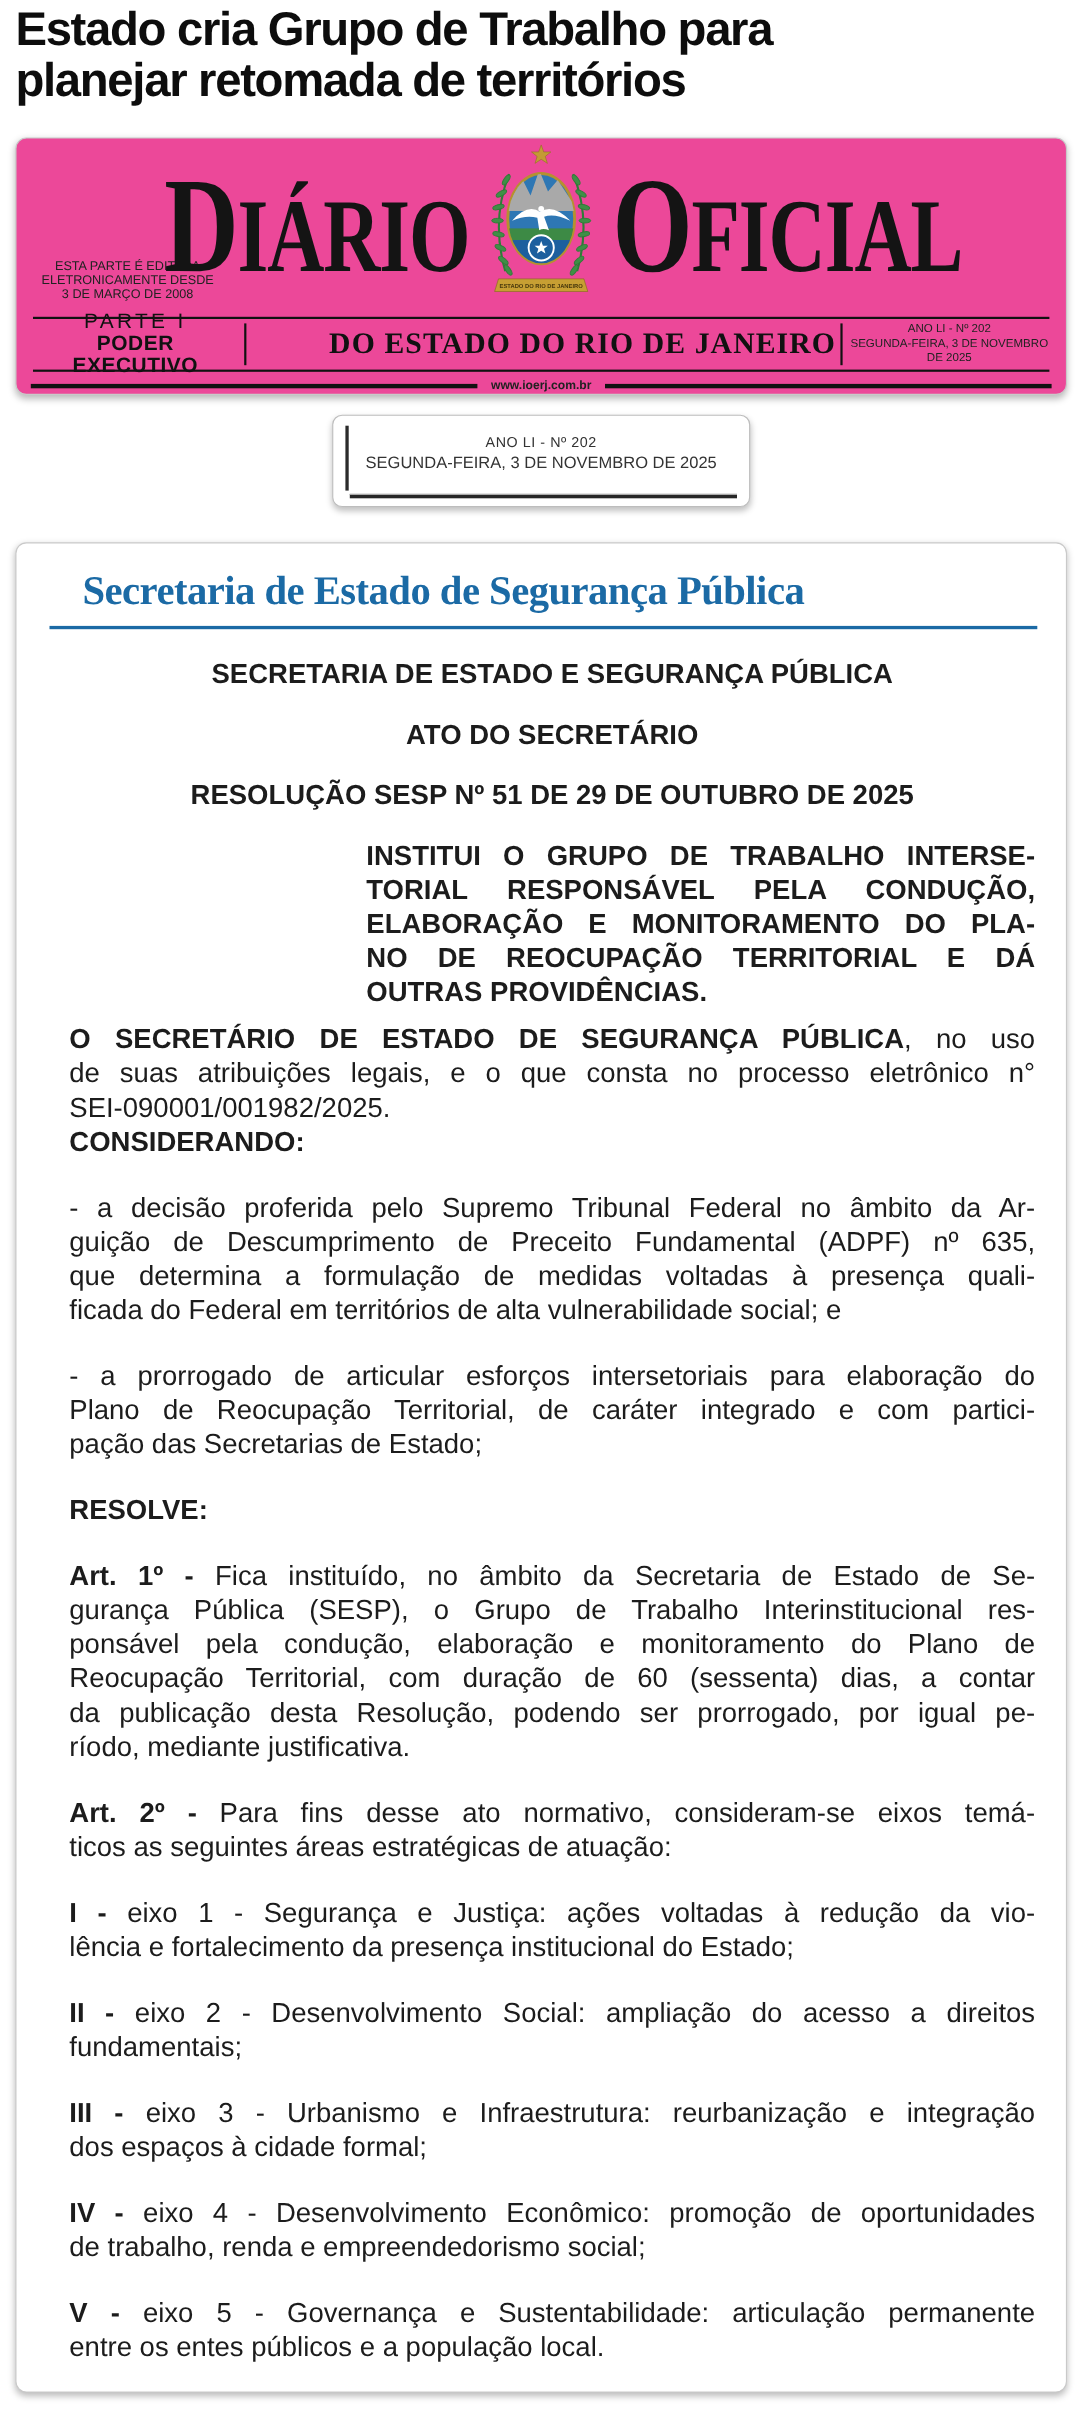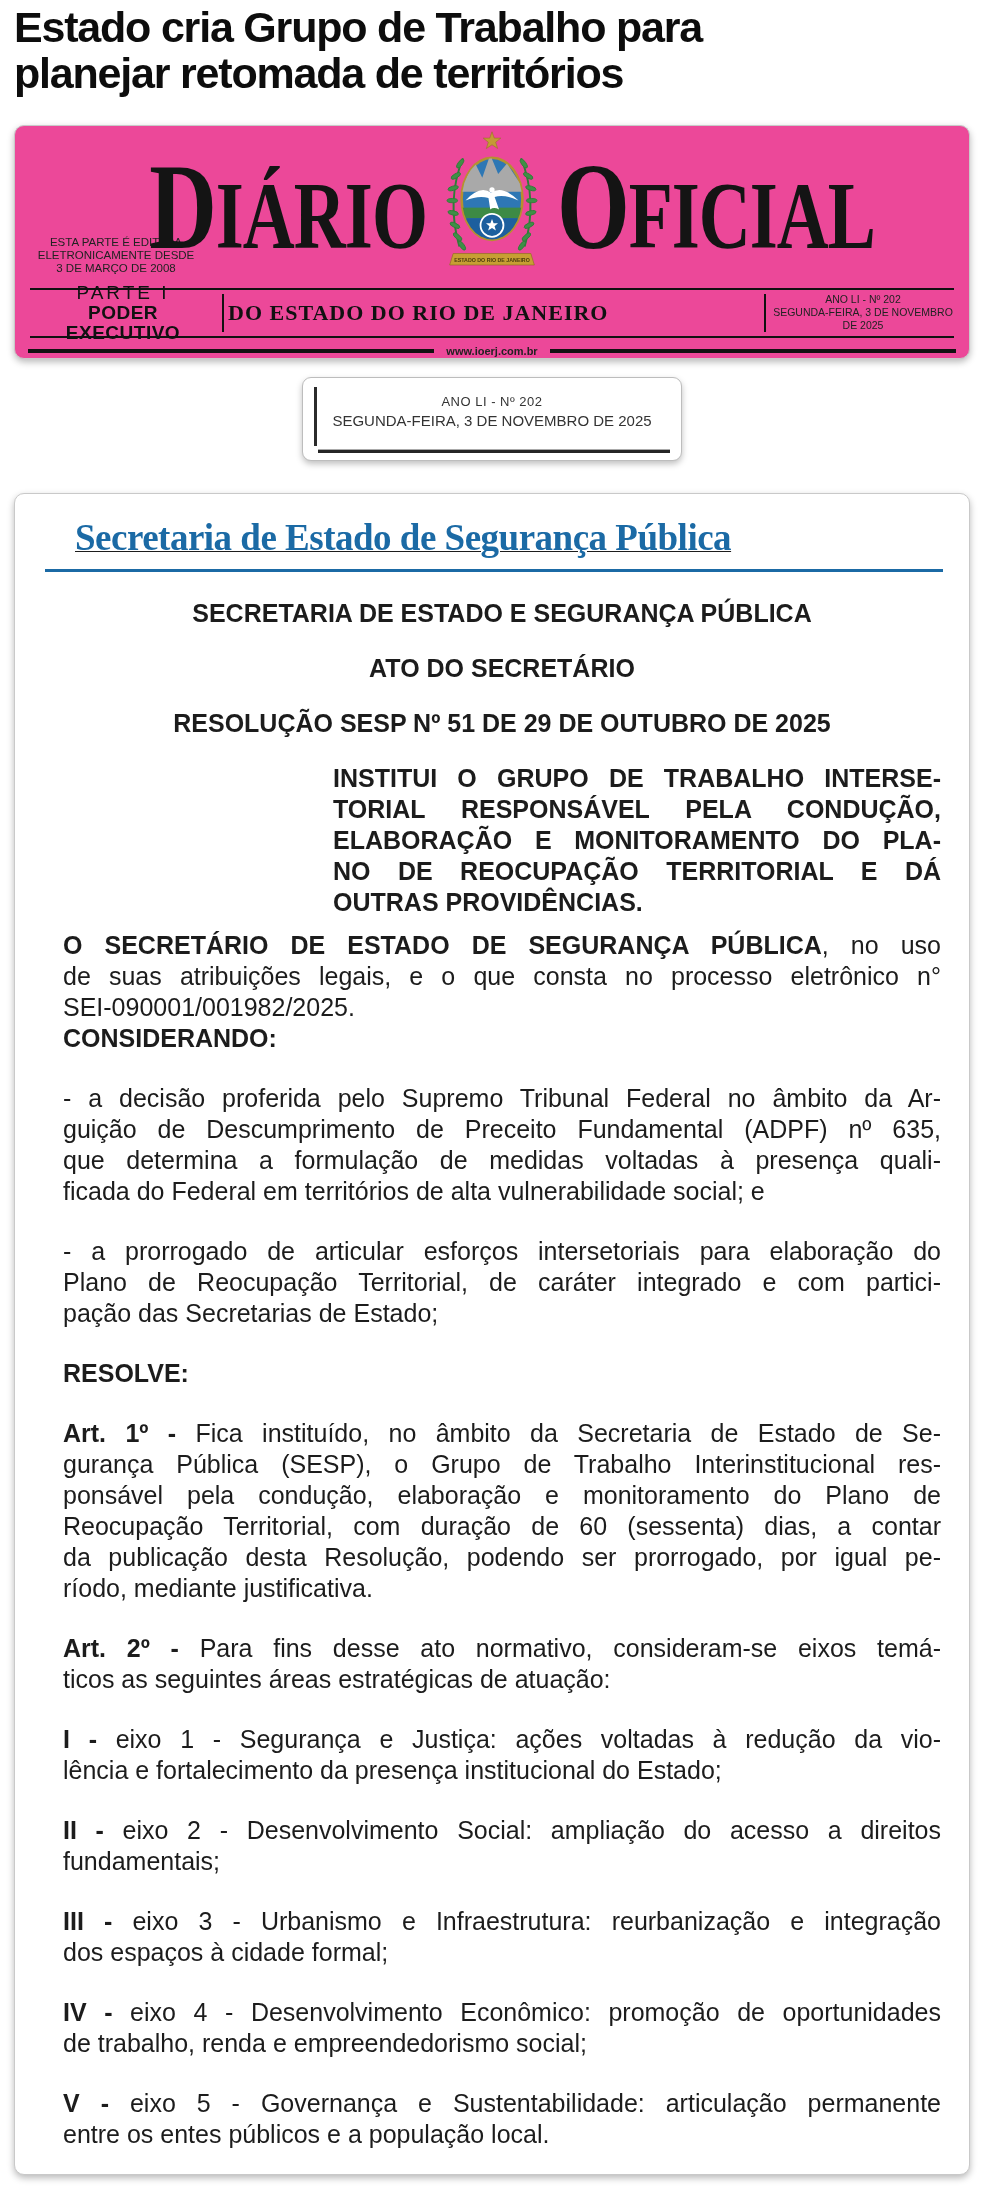--- a/index.html
+++ b/index.html
@@ -14,37 +14,37 @@
   .edited-note{position:absolute;left:8px;top:110px;width:160px;text-align:center;font-size:11.5px;line-height:13px;color:#222;}
   .mast-word{display:inline-block;font-family:"Liberation Serif",serif;font-weight:700;font-size:72px;letter-spacing:-1px;transform:scaleY(1.32);color:#141414;white-space:nowrap;}
   .mast-word::first-letter{font-size:1.3em;}
   .arms{flex:0 0 auto;margin-top:-4px;}
   .rule1{border-top:2px solid #111;margin:0 2px;}
   .cols{display:flex;align-items:center;height:46px;}
   .col-left{width:190px;text-align:center;line-height:20px;}
   .part-label{font-size:19px;letter-spacing:3px;color:#111;}
   .power-label{font-size:19px;font-weight:700;letter-spacing:.5px;color:#111;}
   .vdiv{width:2px;background:#111;height:38px;margin:0 4px;}
-  .col-mid{flex:1;text-align:left;font-family:"Liberation Serif",serif;font-weight:700;font-size:22px;letter-spacing:1px;color:#111;}
+  .col-mid{flex:1;text-align:right;font-family:"Liberation Serif",serif;font-weight:700;font-size:27px;letter-spacing:1px;color:#111;}
   .col-right{width:186px;text-align:center;font-size:10.5px;line-height:13px;color:#222;}
   .rule2{border-top:2px solid #111;margin:0 2px;}
   .www-row{display:flex;align-items:center;gap:12px;height:22px;margin-top:2px;}
   .thickline{flex:1;height:4px;background:#111;}
   .www-text{font-size:11px;color:#222;font-weight:bold;}
 
   
   .issue-box{width:380px;margin:18px auto 0 auto;border:1px solid #bdbdbd;border-radius:9px;box-shadow:0 3px 6px rgba(0,0,0,.25);background:#fff;height:84px;box-sizing:border-box;position:relative;text-align:center;padding-top:16px;}
   .issue-bar{position:absolute;left:11px;top:9px;bottom:14px;width:3px;background:#2b2b2b;}
   .issue-l1{font-size:13px;color:#333;letter-spacing:.5px;}
   .issue-l2{font-size:15px;color:#333;margin-top:3px;}
   .issue-underline{position:absolute;left:15px;right:11px;bottom:7px;height:3px;background:#262626;border-top:1px solid #aaa;}
 
   
   .doc-card{margin:32px 14px 0 14px;border:1px solid #c9c9c9;border-radius:10px;box-shadow:0 3px 7px rgba(0,0,0,.28);background:#fff;box-sizing:border-box;padding:22px 26px 24px 30px;}
-  .sec-title-wrap{border-bottom:3px solid #1b6aa5;padding:0 0 10px 30px;margin-bottom:26px;text-decoration:underline;}
+  .sec-title-wrap{border-bottom:3px solid #1b6aa5;padding:0 0 10px 30px;margin-bottom:26px;}
   .sec-title{font-family:"Liberation Serif",serif;font-weight:700;font-size:37px;letter-spacing:-.5px;color:#1b6aa5;}
   .doc-body{margin-left:18px;margin-right:2px;font-size:25px;line-height:31px;color:#1c1c1c;}
   .blk{margin-bottom:29px;}
   .blk.center{text-align:center;font-weight:700;margin-bottom:24px;}
   .blk.indent{margin-left:270px;font-weight:700;margin-bottom:12px;}
   .blk:last-child{margin-bottom:0;}
   .ln.jl{text-align:justify;text-align-last:justify;}
   .ln.ll{text-align:left;}
 </style>
 </head>

